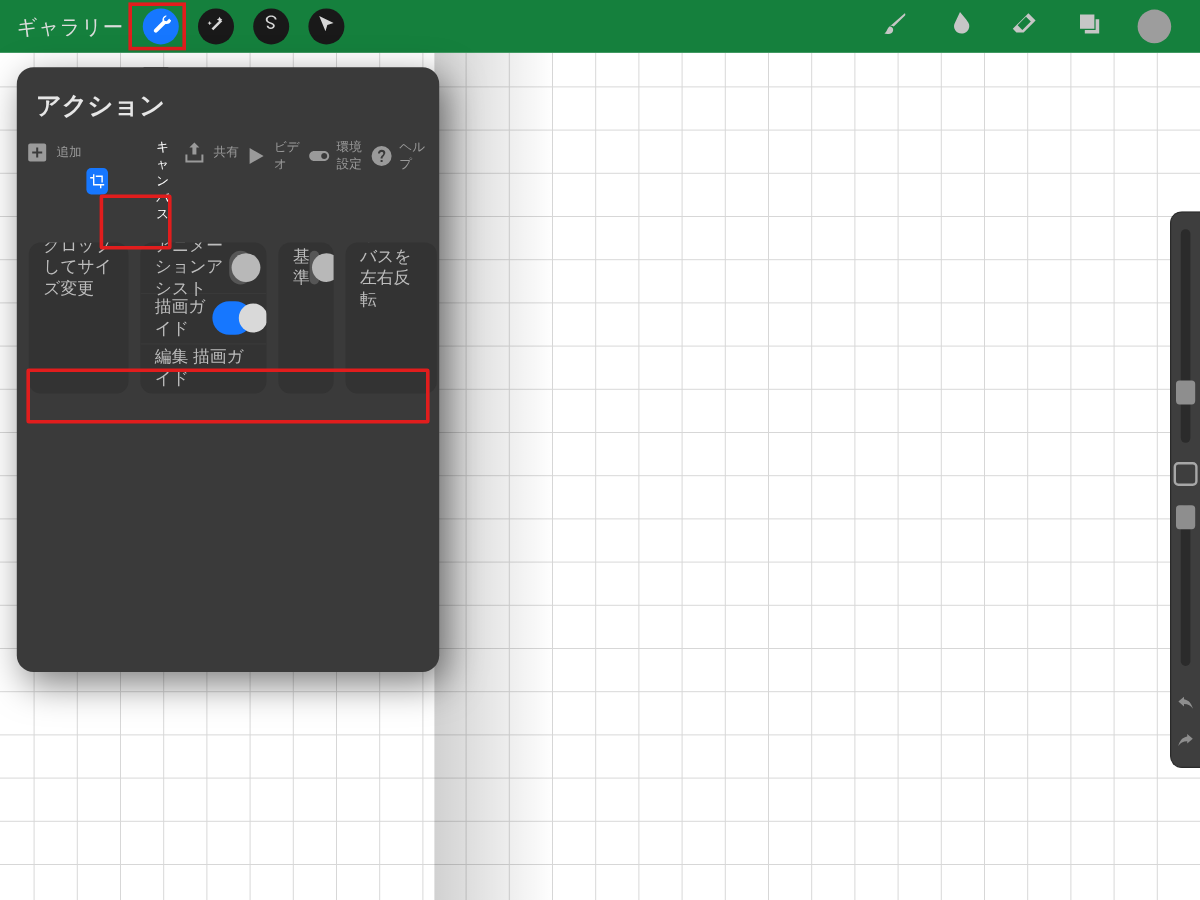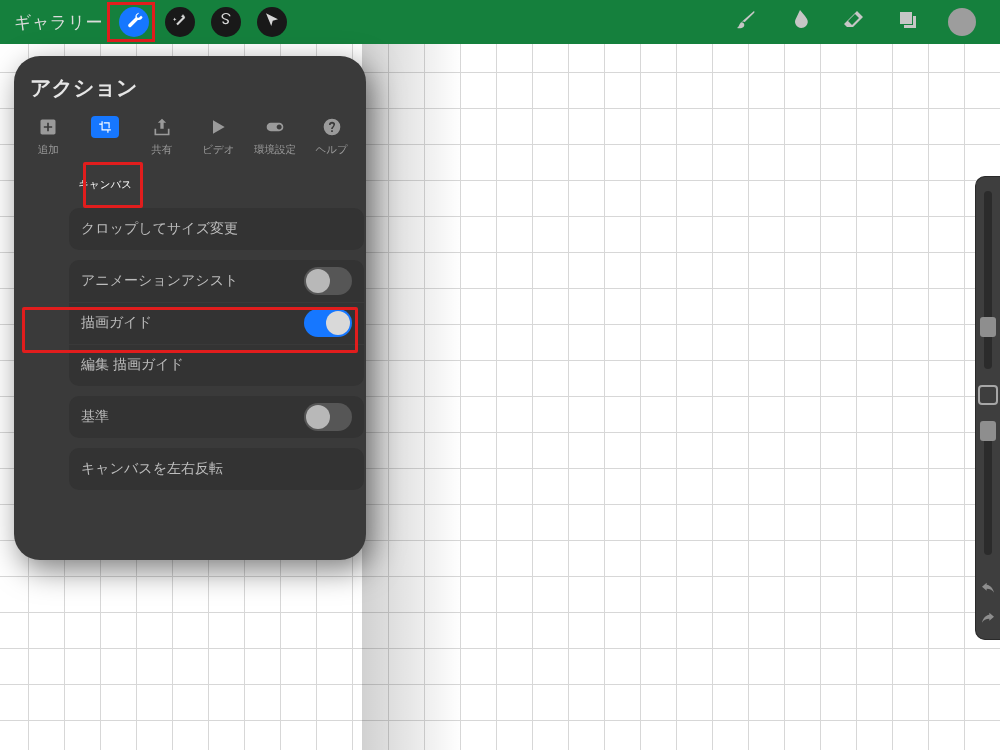--- a/index.html
+++ b/index.html
@@ -91,21 +91,21 @@
   }
 
   
   .panel {
     position: absolute;
     left: 14px;
     top: 56px;
     width: 352px;
     height: 504px;
     background: #3a3a3a;
-    border-radius: 26px;
+    border-radius: 14px;
     box-shadow: 6px 10px 30px rgba(0,0,0,0.5);
     color: #cfcfcf;
     z-index: 10;
     display: flex;
     flex-direction: column;
     overflow: hidden;
   }
   .panel::before {
     content: "";
     position: absolute;
@@ -124,21 +124,21 @@
   }
   .panel-tabs {
     display: flex;
     align-items: flex-start;
     padding: 6px 6px 10px 6px;
     gap: 0;
   }
   .ptab {
     flex: 1;
     display: flex;
-    flex-direction: column;
+    flex-direction: row;
     align-items: center;
     gap: 5px;
     color: #9a9a9a;
     font-size: 10.5px;
     cursor: pointer;
     padding: 2px 0;
     border-radius: 8px;
   }
   .ptab .picon {
     width: 22px; height: 22px; display:flex; align-items:center; justify-content:center;
@@ -159,24 +159,23 @@
     height: 46px;
     border: 3px solid #e11d1d;
     box-sizing: border-box;
     z-index: 20;
     pointer-events: none;
     border-radius: 2px;
   }
 
   .panel-list {
     display: flex;
-    flex-direction: column;
+    flex-direction: row;
     gap: 10px;
     padding: 4px 2px 0 10px;
-    margin-left: 45px;
   }
   .group {
     background: #333333;
     border-radius: 10px;
     overflow: hidden;
   }
   .item {
     display: flex;
     align-items: center;
     height: 42px;

